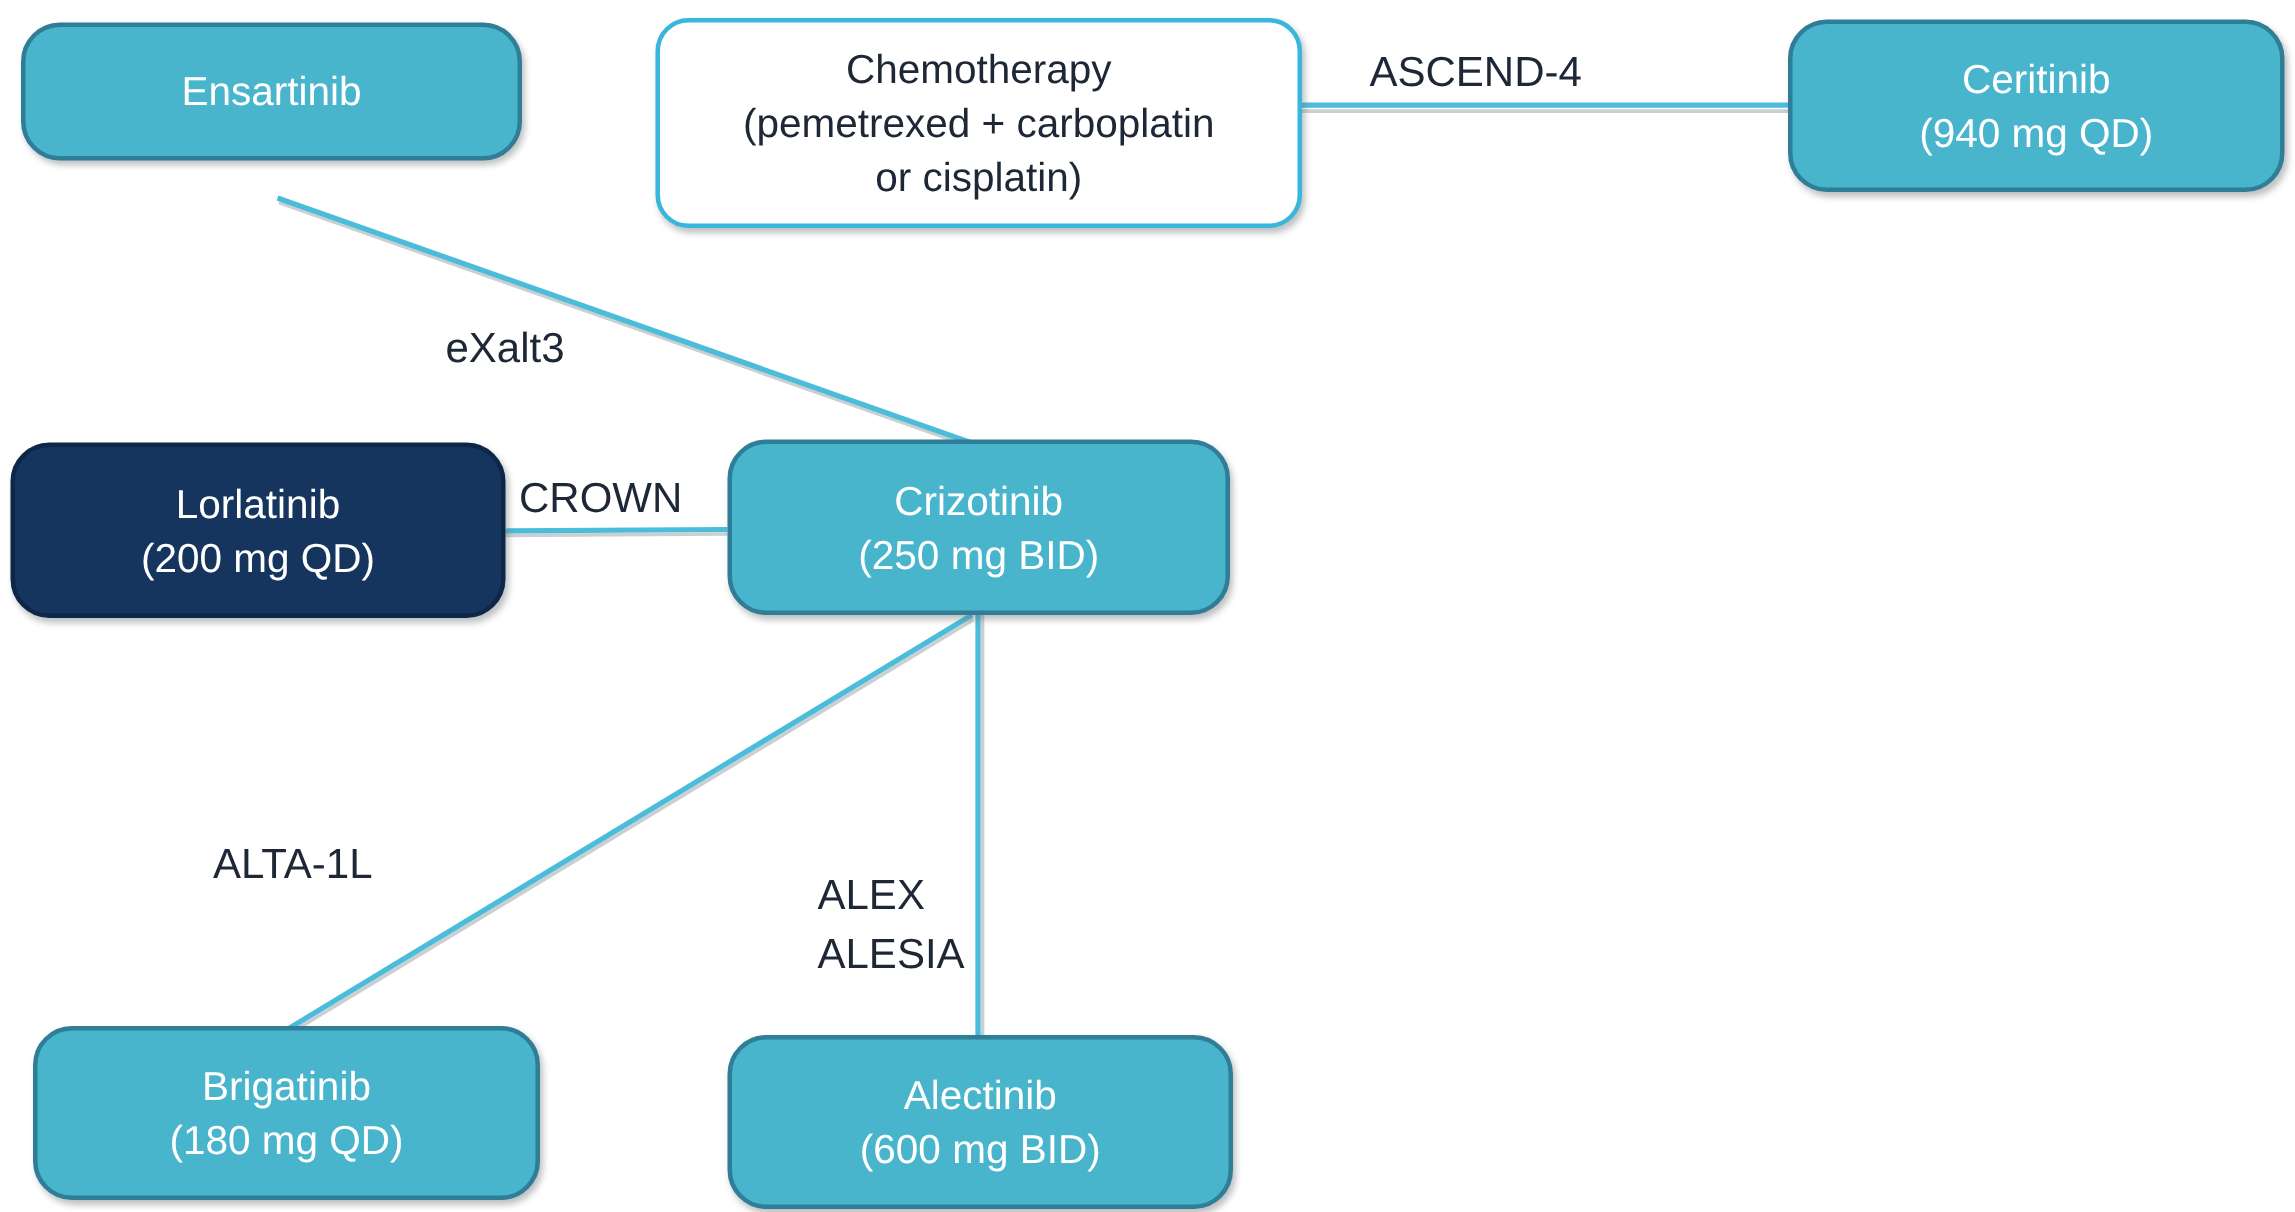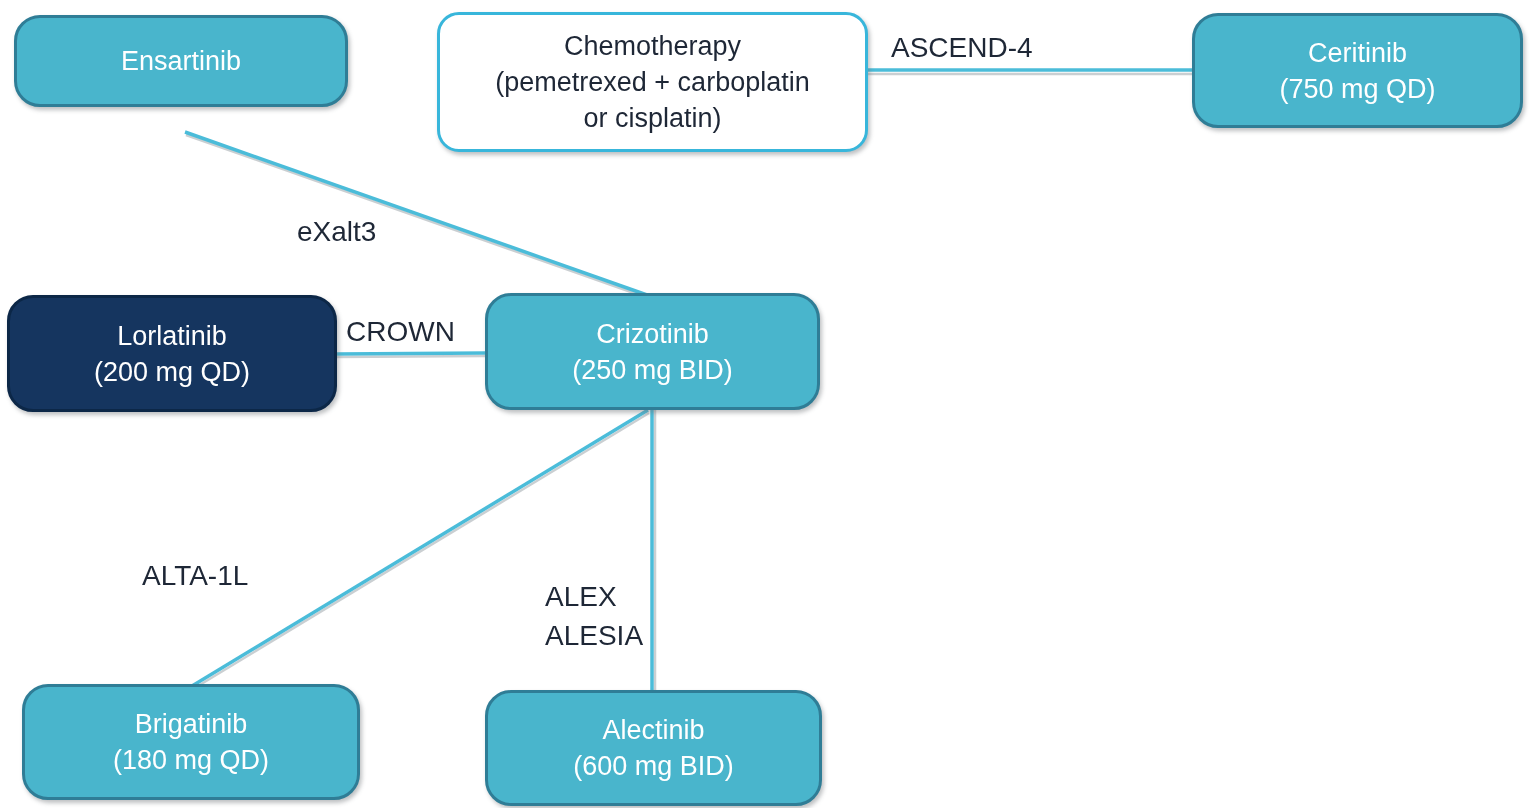--- a/index.html
+++ b/index.html
@@ -68,21 +68,21 @@
   #node-alectinib   { left: 485px;  top: 690px; width: 337px; height: 116px; }
 
   .edge-label {
     position: absolute;
     color: var(--label-text, #1e2736);
     font-size: 28px;
     line-height: 39px;
     white-space: nowrap;
   }
   #lbl-exalt3   { left: 297px;  top: 212px; }
-  #lbl-ascend4  { left: 891px;  top: 28px;  }
+  #lbl-ascend4  { left: 913px;  top: 28px;  }
   #lbl-crown    { left: 346px;  top: 312px; }
   #lbl-alta1l   { left: 142px;  top: 556px; }
   #lbl-alex-alesia { left: 545px; top: 577px; text-align: left; }
 </style>
 </head>
 <body>
 
 <div class="canvas">
 
   <svg class="edges" viewBox="0 0 1530 808" xmlns="http://www.w3.org/2000/svg">
@@ -105,21 +105,21 @@
   </div>
 
   <div class="node outline" id="node-chemo">
     <div>Chemotherapy</div>
     <div>(pemetrexed + carboplatin</div>
     <div>or cisplatin)</div>
   </div>
 
   <div class="node teal" id="node-ceritinib">
     <div>Ceritinib</div>
-    <div>(750 mg QD)</div>
+    <div>(940 mg QD)</div>
   </div>
 
   <div class="node navy" id="node-lorlatinib">
     <div>Lorlatinib</div>
     <div>(200 mg QD)</div>
   </div>
 
   <div class="node teal" id="node-crizotinib">
     <div>Crizotinib</div>
     <div>(250 mg BID)</div>

